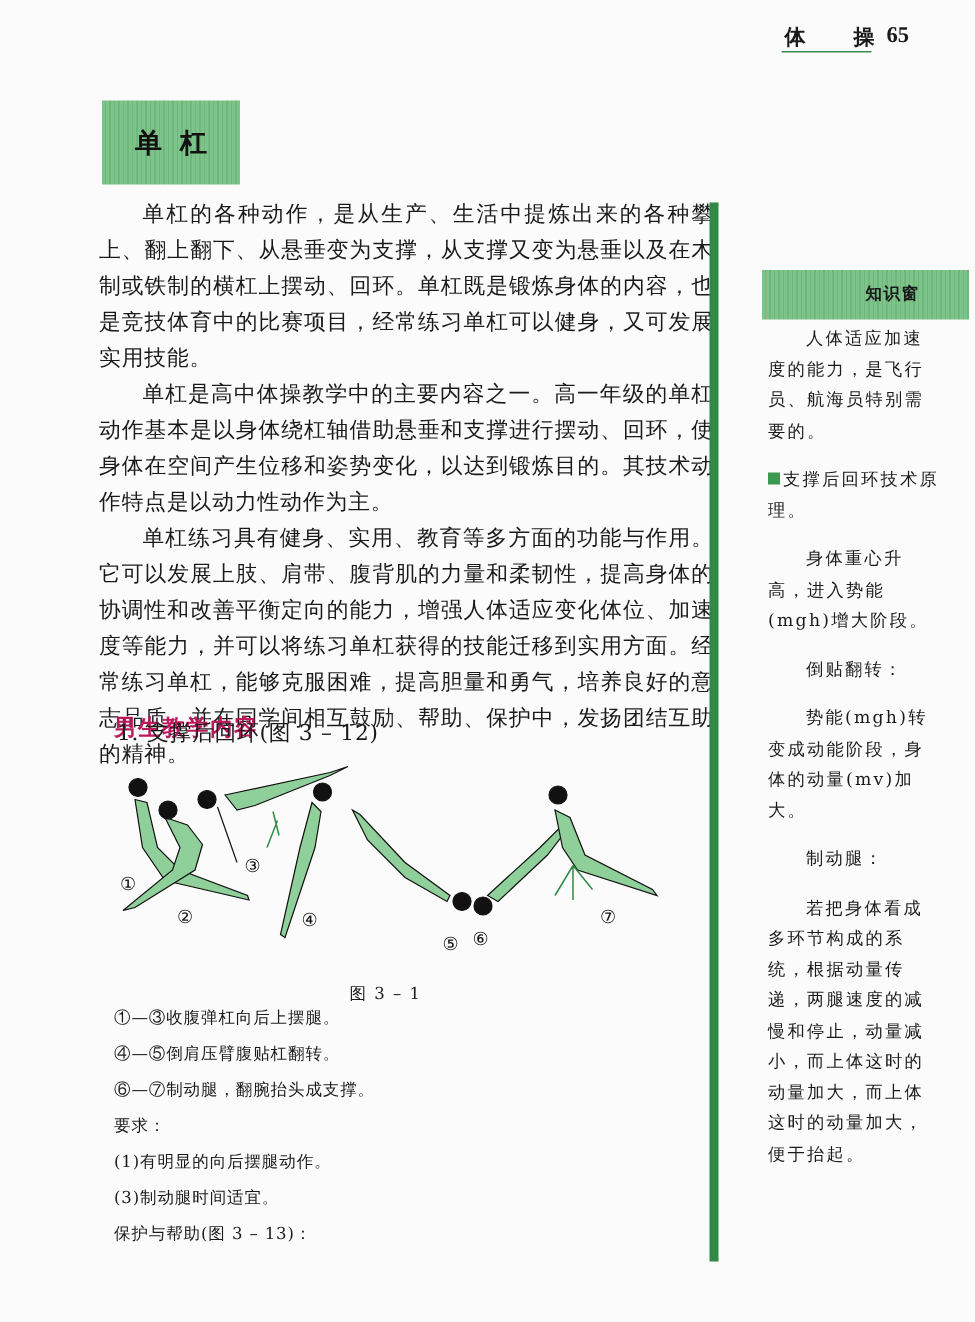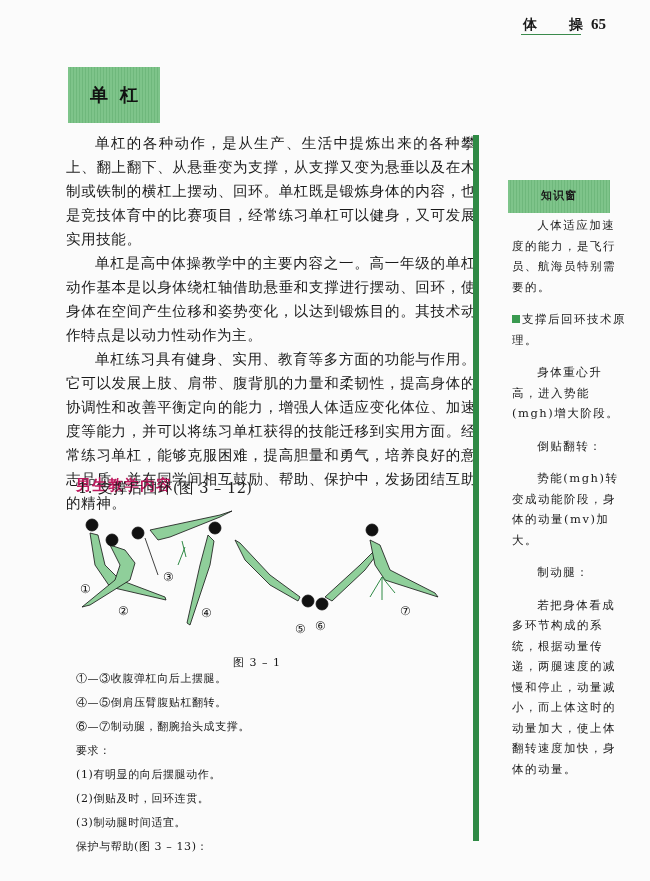--- a/index.html
+++ b/index.html
@@ -60,21 +60,21 @@
       position: absolute; left: 473px; top: 135px; width: 6px; height: 706px; background: #2f8a45;
     }
     .sidebar {
       position: absolute; left: 500px; top: 180px; width: 140px;
       font-size: 11.5px; line-height: 20.5px; letter-spacing: 1.5px;
     }
     .sidebar-header {
       width: 102px; height: 33px; margin-left: 8px;
       background: repeating-linear-gradient(90deg, #7ec48a 0px, #7ec48a 2px, #6fb87c 2px, #6fb87c 3px);
       display: flex; align-items: center; justify-content: center;
-      font-family: "DejaVu Sans", sans-serif; font-weight: bold; font-size: 11px; letter-spacing: 1px;
+      font-family: "DejaVu Sans", sans-serif; font-weight: bold; font-size: 11px; letter-spacing: 1px; padding-left: 36px;
     }
     .sidebar p { margin: 12px; }
     .sidebar .indent { text-indent: 2.2em; }
     .sidebar .bullet::before {
       content: ""; display: inline-block; width: 8px; height: 8px; background: #3a9a50; margin-right: 2px;
     }
     .sidebar .first { margin-top: 2px; }
   </style>
 </head>
 <body>
@@ -143,29 +143,28 @@
   </svg>
 </div>
 <div class="figure-caption">图  3 – 1</div>
 
 <div class="steps">
   <div>①—③收腹弹杠向后上摆腿。</div>
   <div>④—⑤倒肩压臂腹贴杠翻转。</div>
   <div>⑥—⑦制动腿，翻腕抬头成支撑。</div>
   <div>要求：</div>
   <div>(1)有明显的向后摆腿动作。</div>
-  <div>(2)倒贴及时，回环连贯。</div>
   <div>(3)制动腿时间适宜。</div>
   <div>保护与帮助(图 3 – 13)：</div>
 </div>
 
 <div class="green-bar"></div>
 
 <div class="sidebar">
   <div class="sidebar-header">知识窗</div>
   <p class="indent first">人体适应加速度的能力，是飞行员、航海员特别需要的。</p>
   <p class="bullet"><span>支撑后回环技术原理。</span></p>
   <p class="indent">身体重心升高，进入势能(mgh)增大阶段。</p>
   <p class="indent">倒贴翻转：</p>
   <p class="indent">势能(mgh)转变成动能阶段，身体的动量(mv)加大。</p>
   <p class="indent">制动腿：</p>
-  <p class="indent">若把身体看成多环节构成的系统，根据动量传递，两腿速度的减慢和停止，动量减小，而上体这时的动量加大，使上体翻转速度加快，身体的动量。</p>
+  <p class="indent">若把身体看成多环节构成的系统，根据动量传递，两腿速度的减慢和停止，动量减小，而上体这时的动量加大，而上体这时的动量加大，便于抬起。</p>
 </div>
 
 </body></html>

